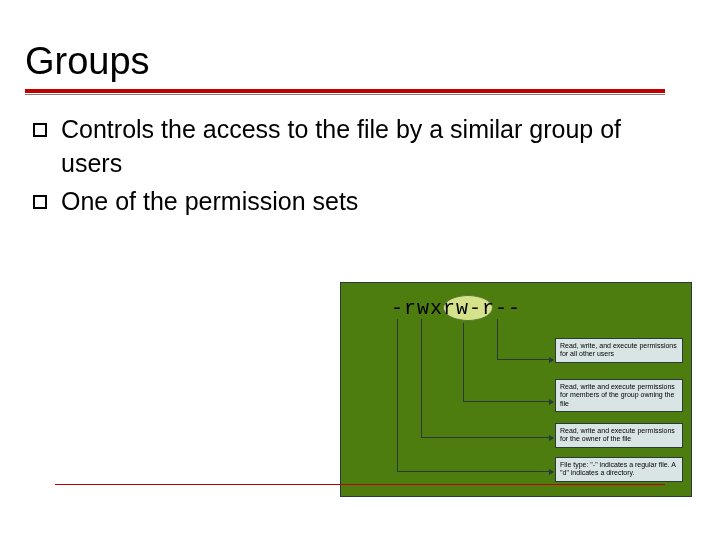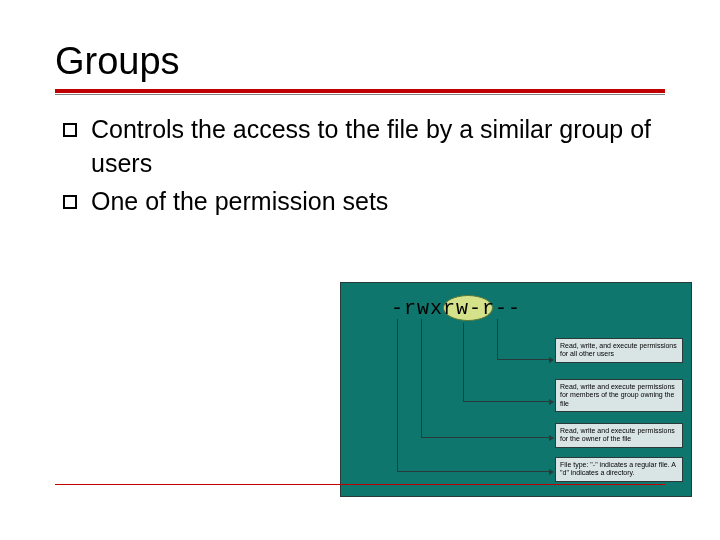--- a/index.html
+++ b/index.html
@@ -5,21 +5,21 @@
   * { margin: 0; padding: 0; box-sizing: border-box; }
   body {
     width: 720px;
     height: 540px;
     background: #fff;
     font-family: Verdana, Geneva, sans-serif;
     position: relative;
     overflow: hidden;
   }
   .slide {
-    padding: 40px 55px 30px 55px;
+    padding: 40px 55px 30px 25px;
     height: 100%;
     position: relative;
   }
   .title {
     font-size: 38px;
     font-weight: 400;
     color: #000;
     margin-bottom: 6px;
   }
   .rule-thick {
@@ -65,21 +65,21 @@
     background: #c00000;
   }
 
   
   .diagram {
     position: absolute;
     left: 340px;
     top: 282px;
     width: 352px;
     height: 215px;
-    background: #0f766e;
+    background: #4d7c0f;
     border: 1px solid #2a3a3a;
   }
   .diagram-inner {
     position: relative;
     width: 100%;
     height: 100%;
   }
   
   .perm {
     position: absolute;

